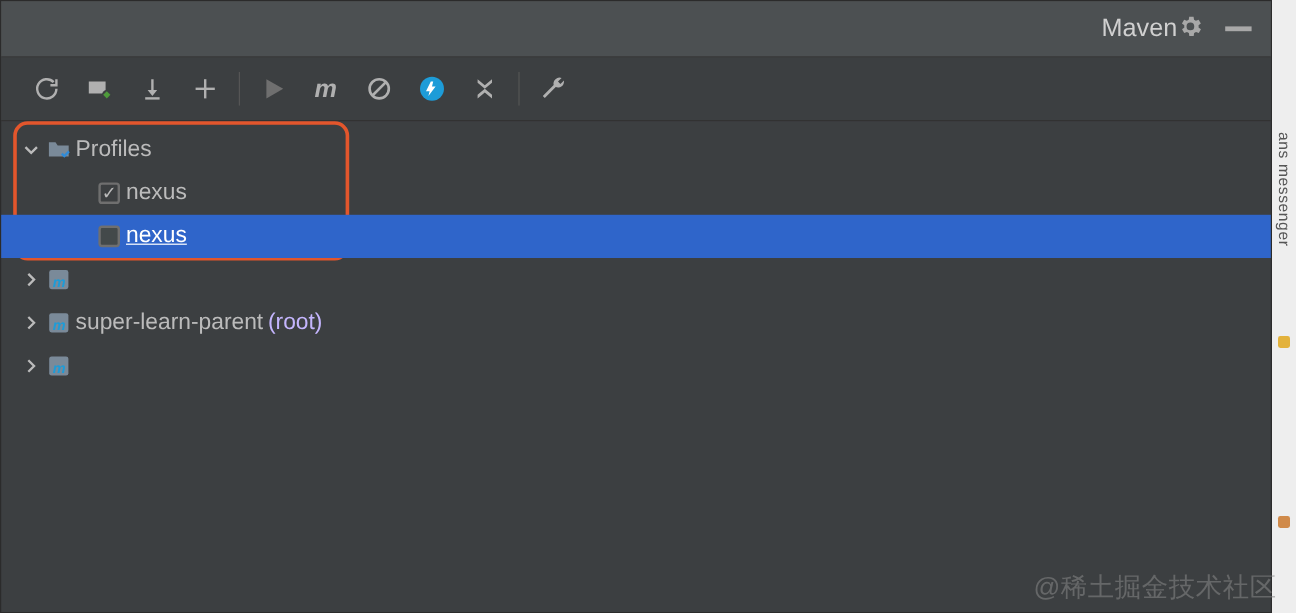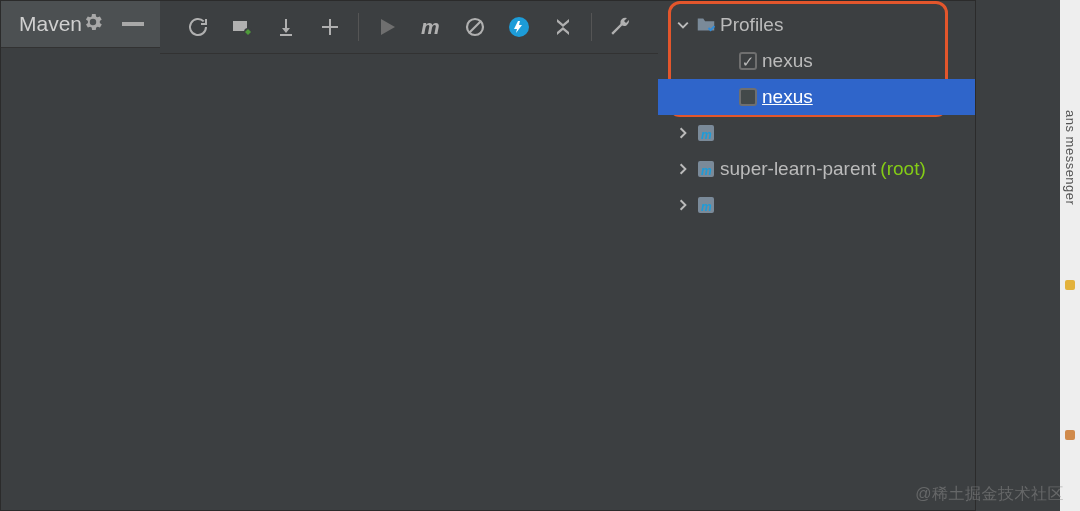--- a/index.html
+++ b/index.html
@@ -10,27 +10,27 @@
     font-family: "Segoe UI", "Helvetica Neue", Arial, sans-serif;
     font-size: 18px;
     color: #bbbbbb;
     overflow: hidden;
     position: relative;
   }
 
   .panel {
     position: absolute;
     left: 0; top: 0;
-    width: 976px;
+    width: 1060px;
     height: 511px;
     background: #3c3f41;
     border: 1px solid #2b2b2b;
     box-sizing: border-box;
     display: flex;
-    flex-direction: row;
+    flex-direction: column;
     text-align: right;
   }
   .right-tabbar {
     position: absolute;
     right: 0; top: 0;
     width: 20px;
     height: 511px;
     background: #eeeeee;
     box-sizing: border-box;
   }
@@ -117,21 +117,21 @@
   .row .chev {
     width: 18px;
     display: flex;
     justify-content: center;
     align-items: center;
     color: #bbbbbb;
   }
   .row .indent2 { width: 60px; }
   .row .icon-slot { width: 28px; display: flex; justify-content: center; }
   .row .label { color: #bbbbbb; font-size: 19px; }
-  .row .label .suffix { color: #84cc16; font-size: 19px; margin-left: 4px; }
+  .row .label .suffix { color: #c4b5fd; font-size: 19px; margin-left: 4px; }
   .error-underline {
     text-decoration-line: underline;
     text-decoration-style: wavy;
     text-decoration-color: #c75450;
     text-underline-offset: 3px;
   }
 
   .checkbox {
     width: 18px; height: 18px;
     border: 2px solid #6f6f6f;
@@ -153,21 +153,21 @@
     border-radius: 12px;
     pointer-events: none;
     box-sizing: border-box;
   }
 
   .watermark {
     position: absolute;
     right: 16px;
     bottom: 6px;
     color: #888;
-    font-size: 16px;
+    font-size: 22px;
     opacity: 0.55;
     letter-spacing: 0.5px;
   }
 </style>
 </head>
 <body>
 
 <div class="panel">
 
   <div class="titlebar">

